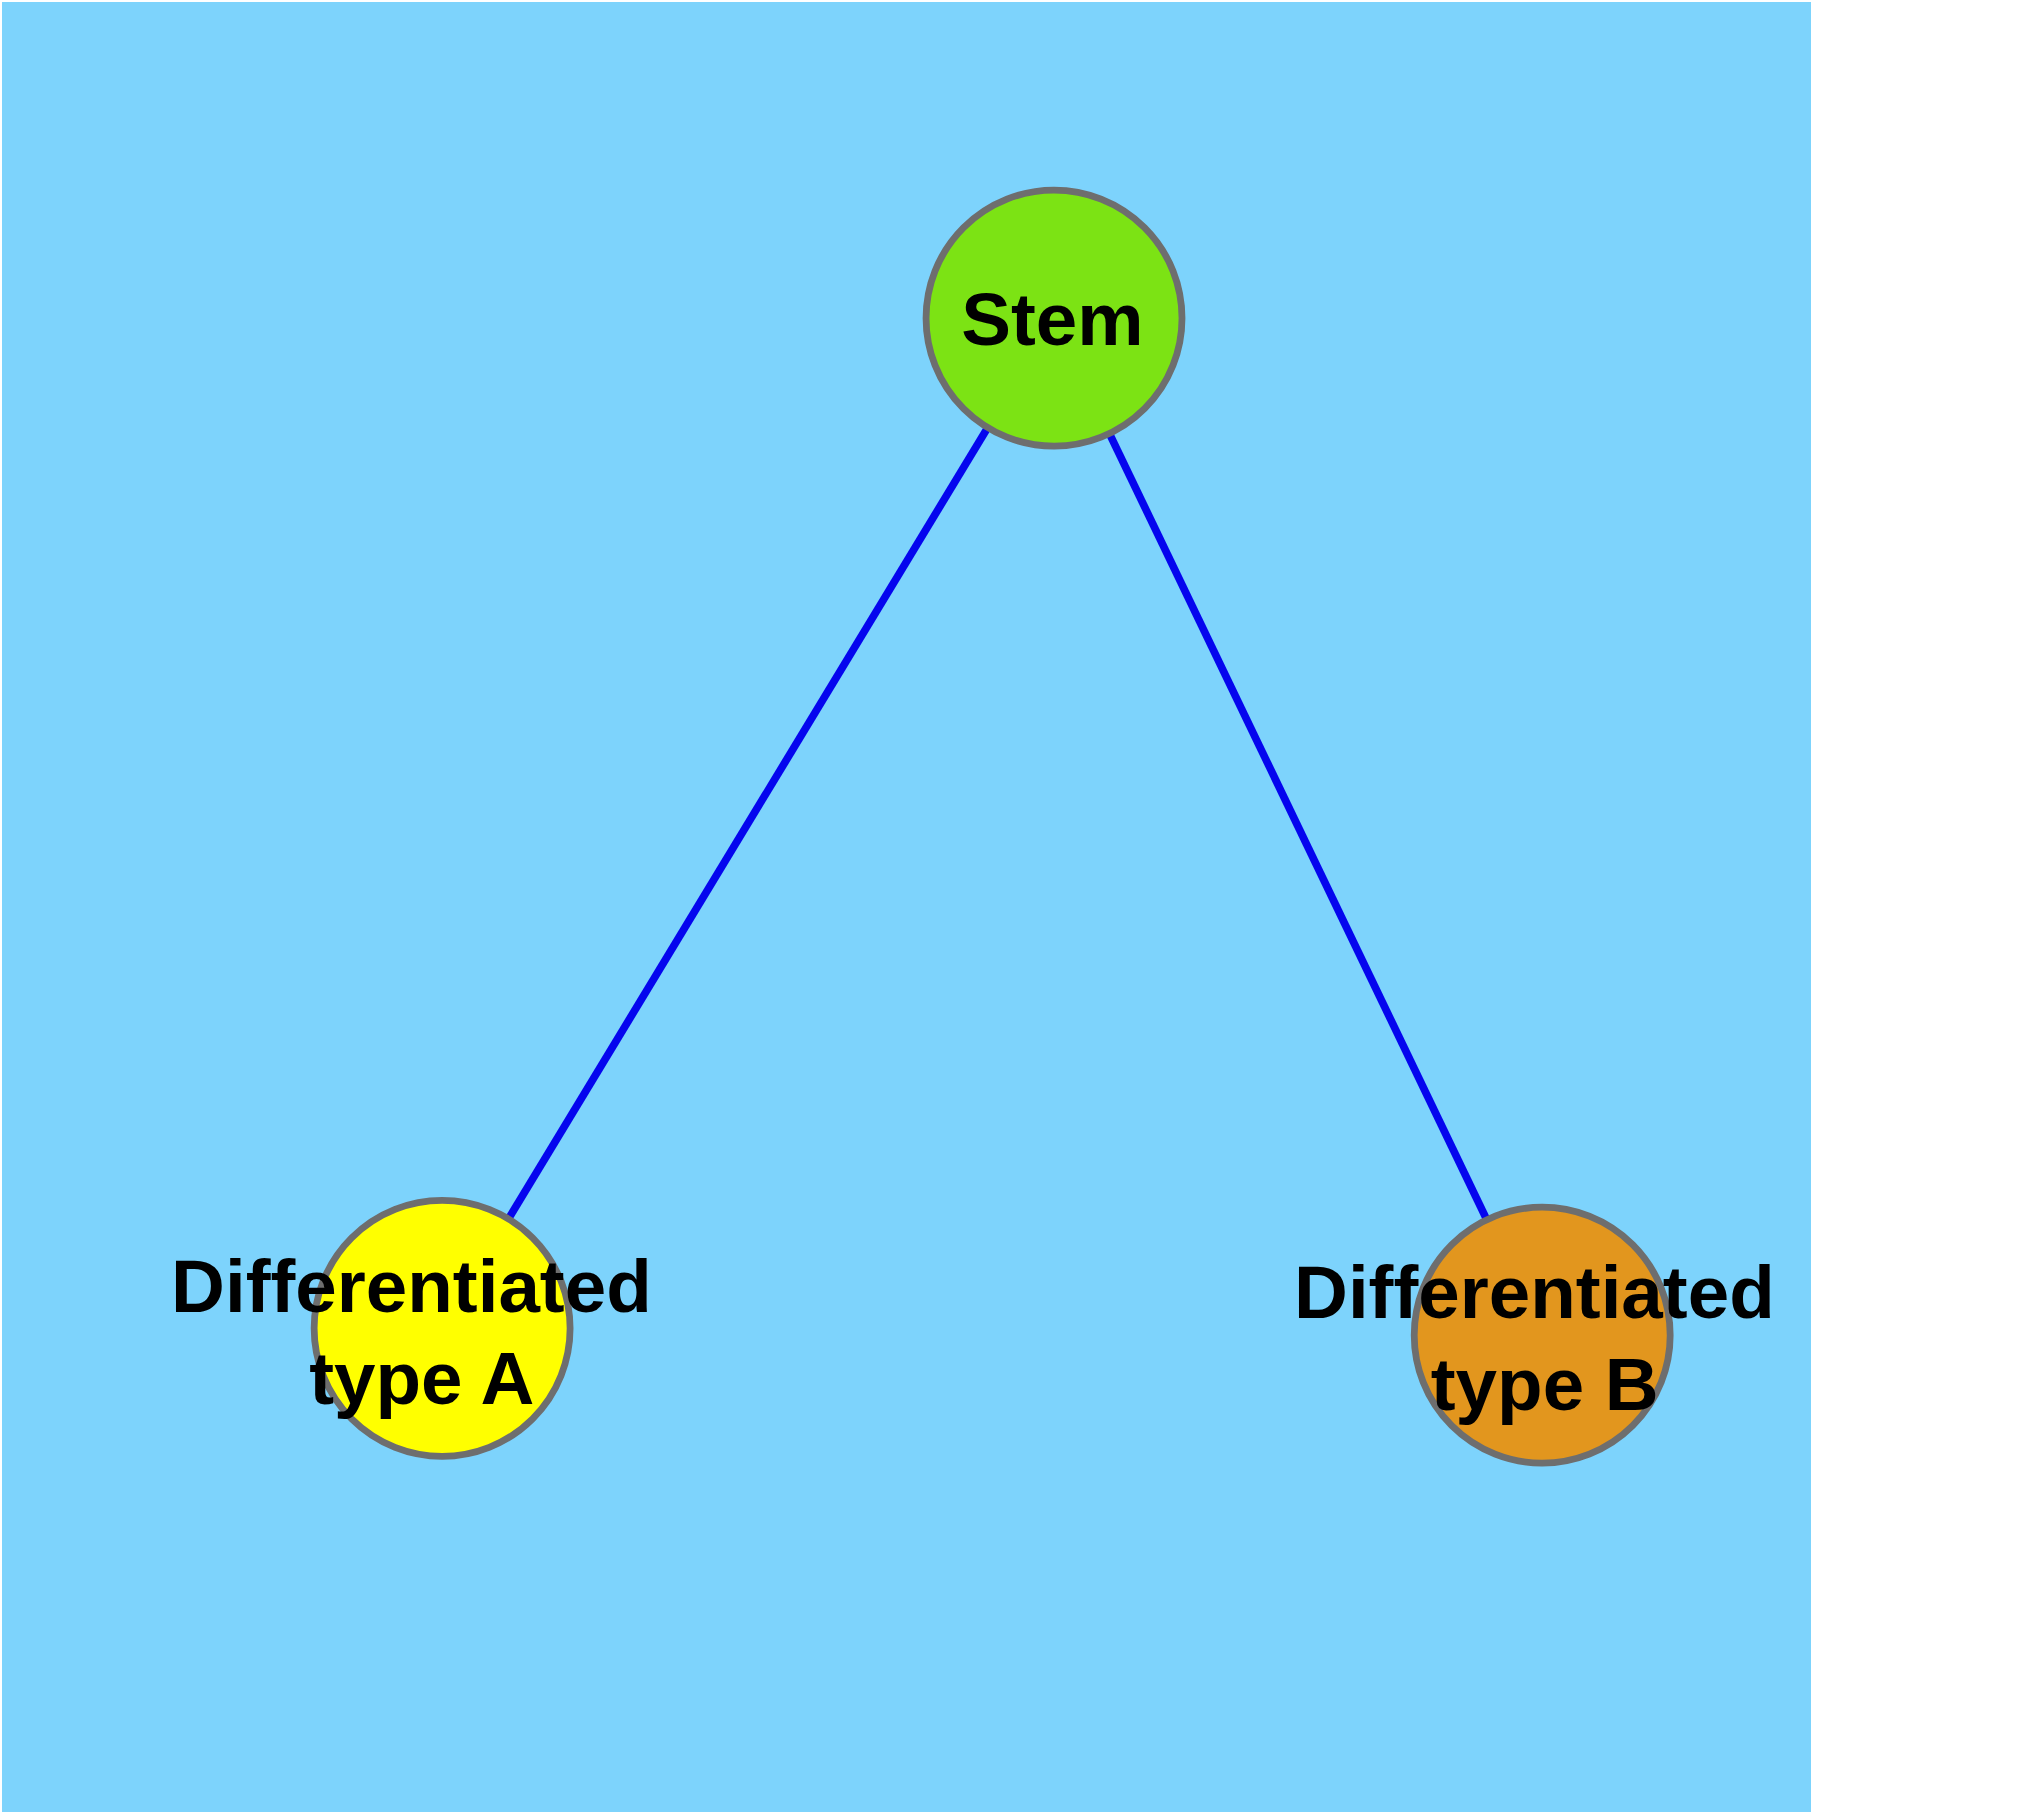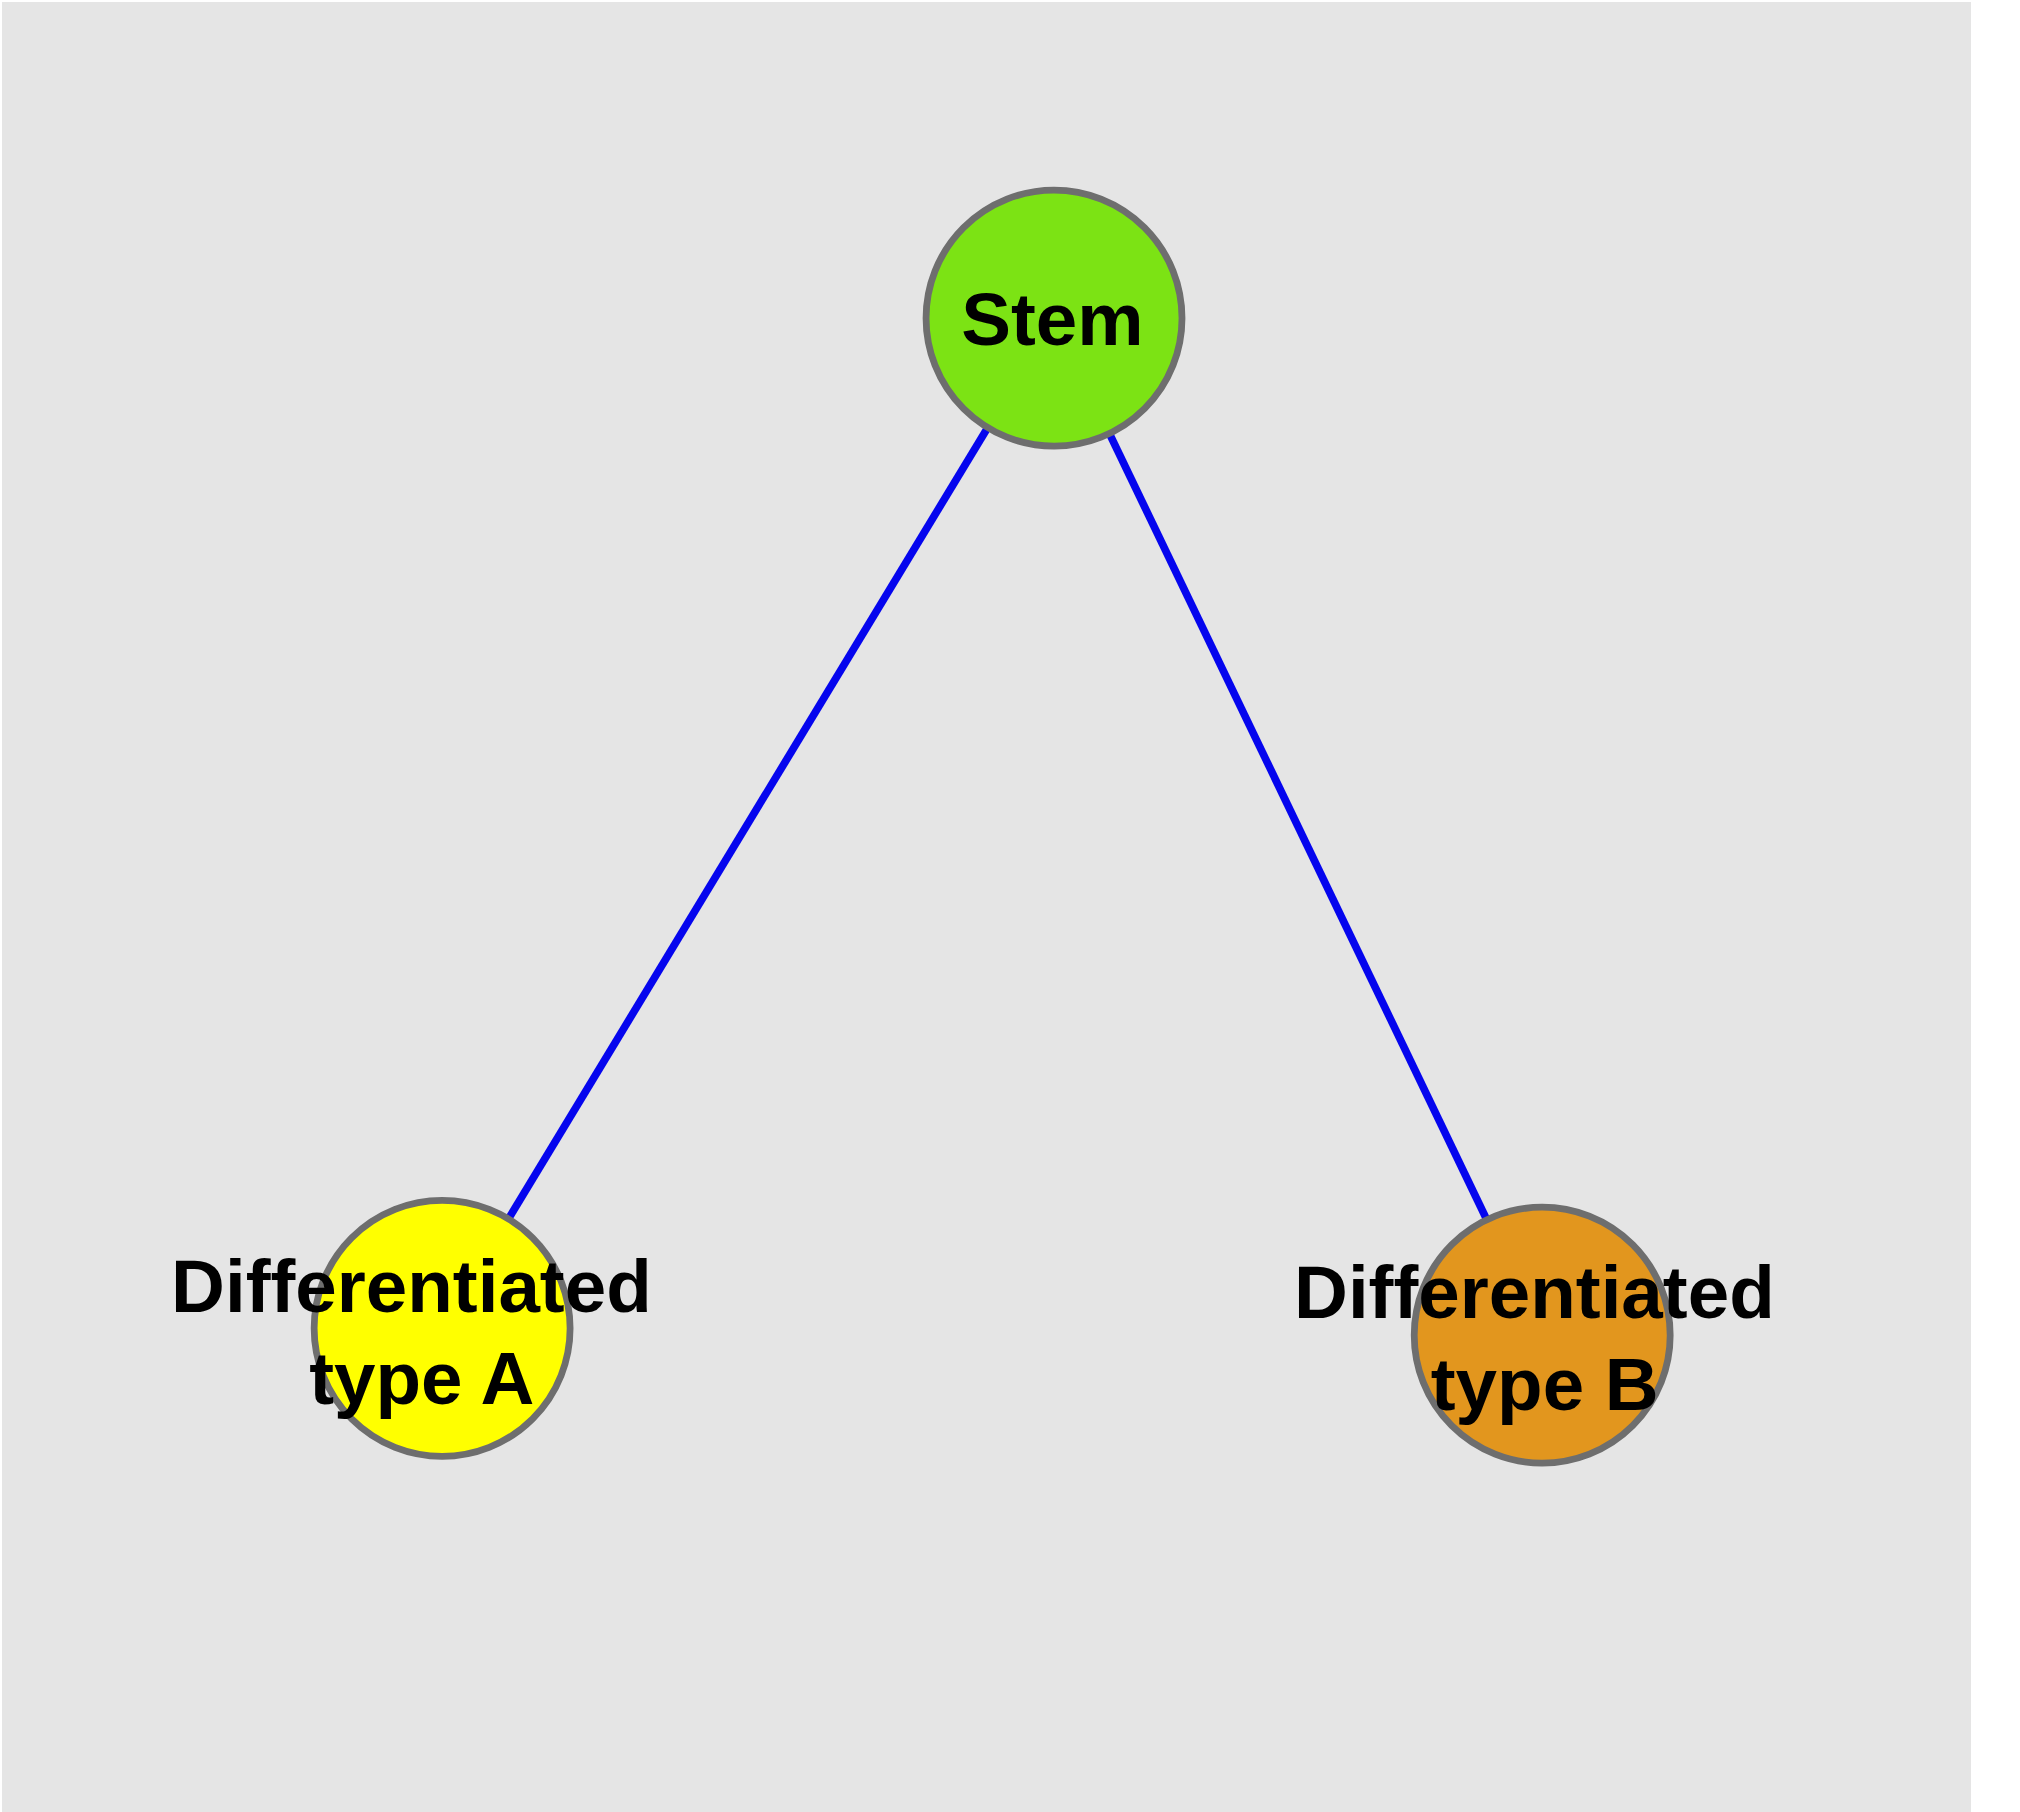--- a/index.html
+++ b/index.html
@@ -6,25 +6,25 @@
     margin: 0;
     padding: 0;
     background: #ffffff;
     width: 2021px;
     height: 1812px;
     overflow: hidden;
     font-family: "Liberation Sans", sans-serif;
   }
   #canvas {
     box-sizing: border-box;
-    width: 1971px;
+    width: 1811px;
     height: 1812px;
     border-top: 2.5px solid #ffffff;
     border-left: 2.5px solid #ffffff;
-    background: #e5e5e5;
+    background: #7dd3fc;
   }
   svg { display: block; }
   .edge {
     stroke: #0505EE;
     stroke-width: 9;
     fill: none;
   }
   .node {
     stroke: #6E6E6E;
     stroke-width: 8;

